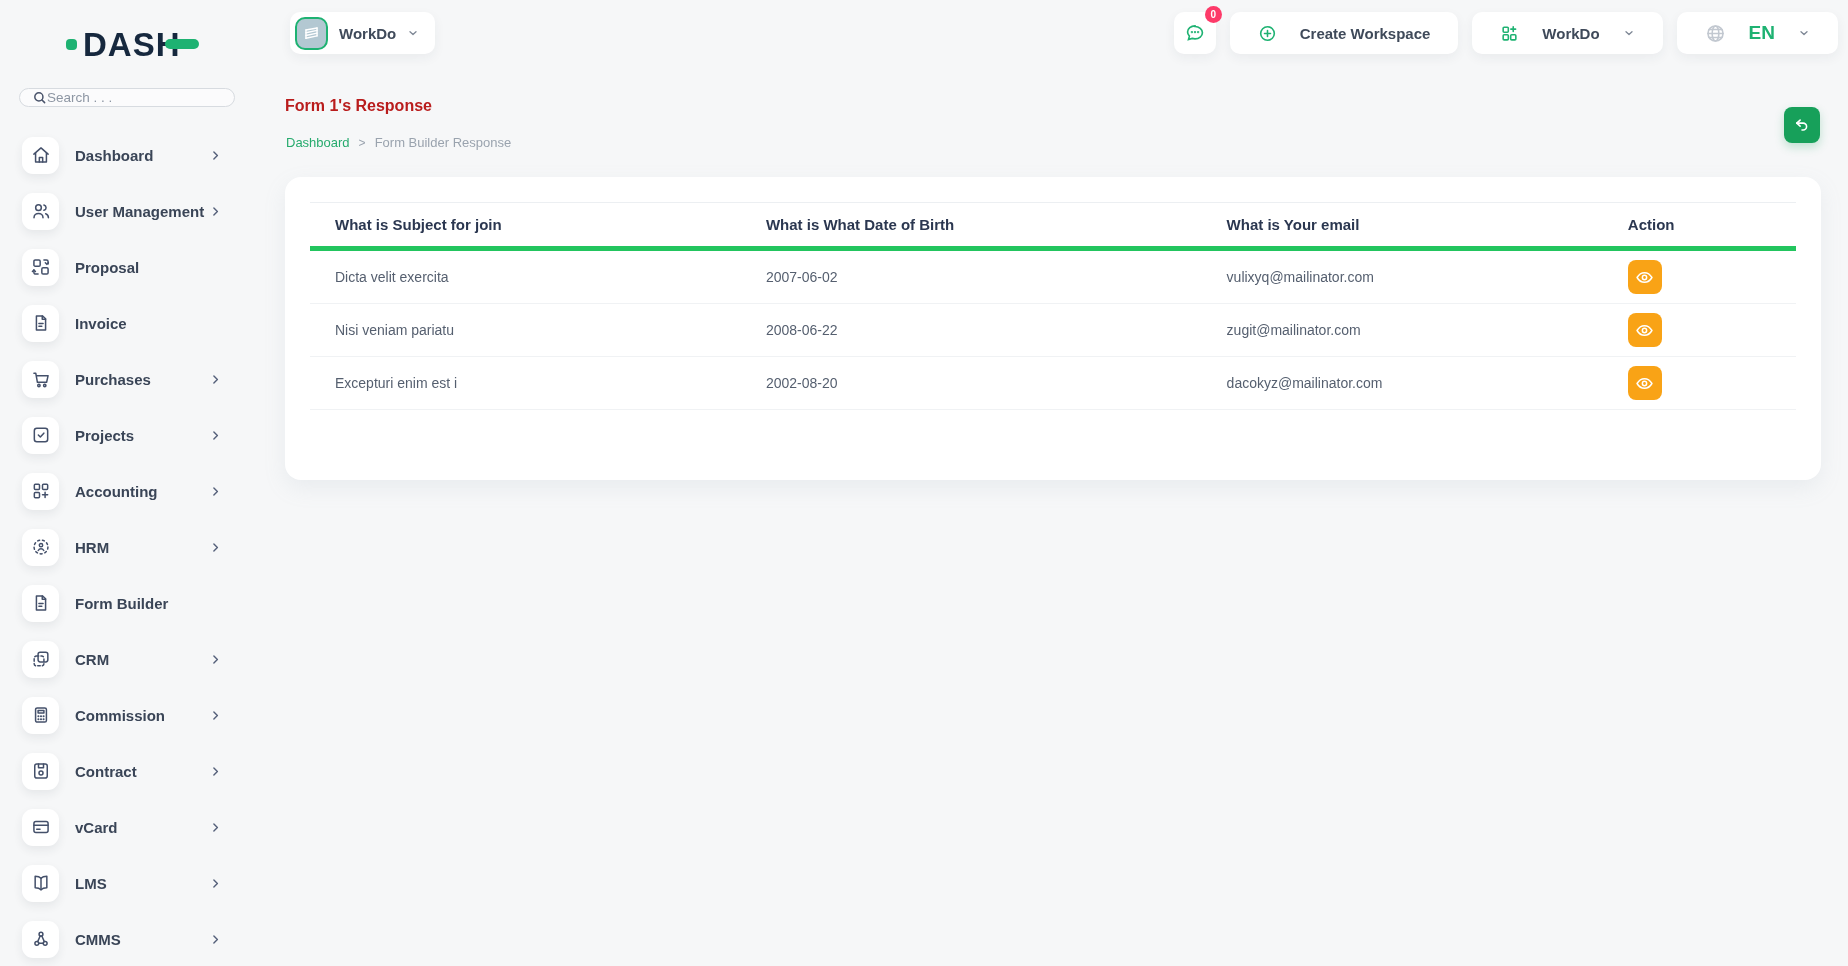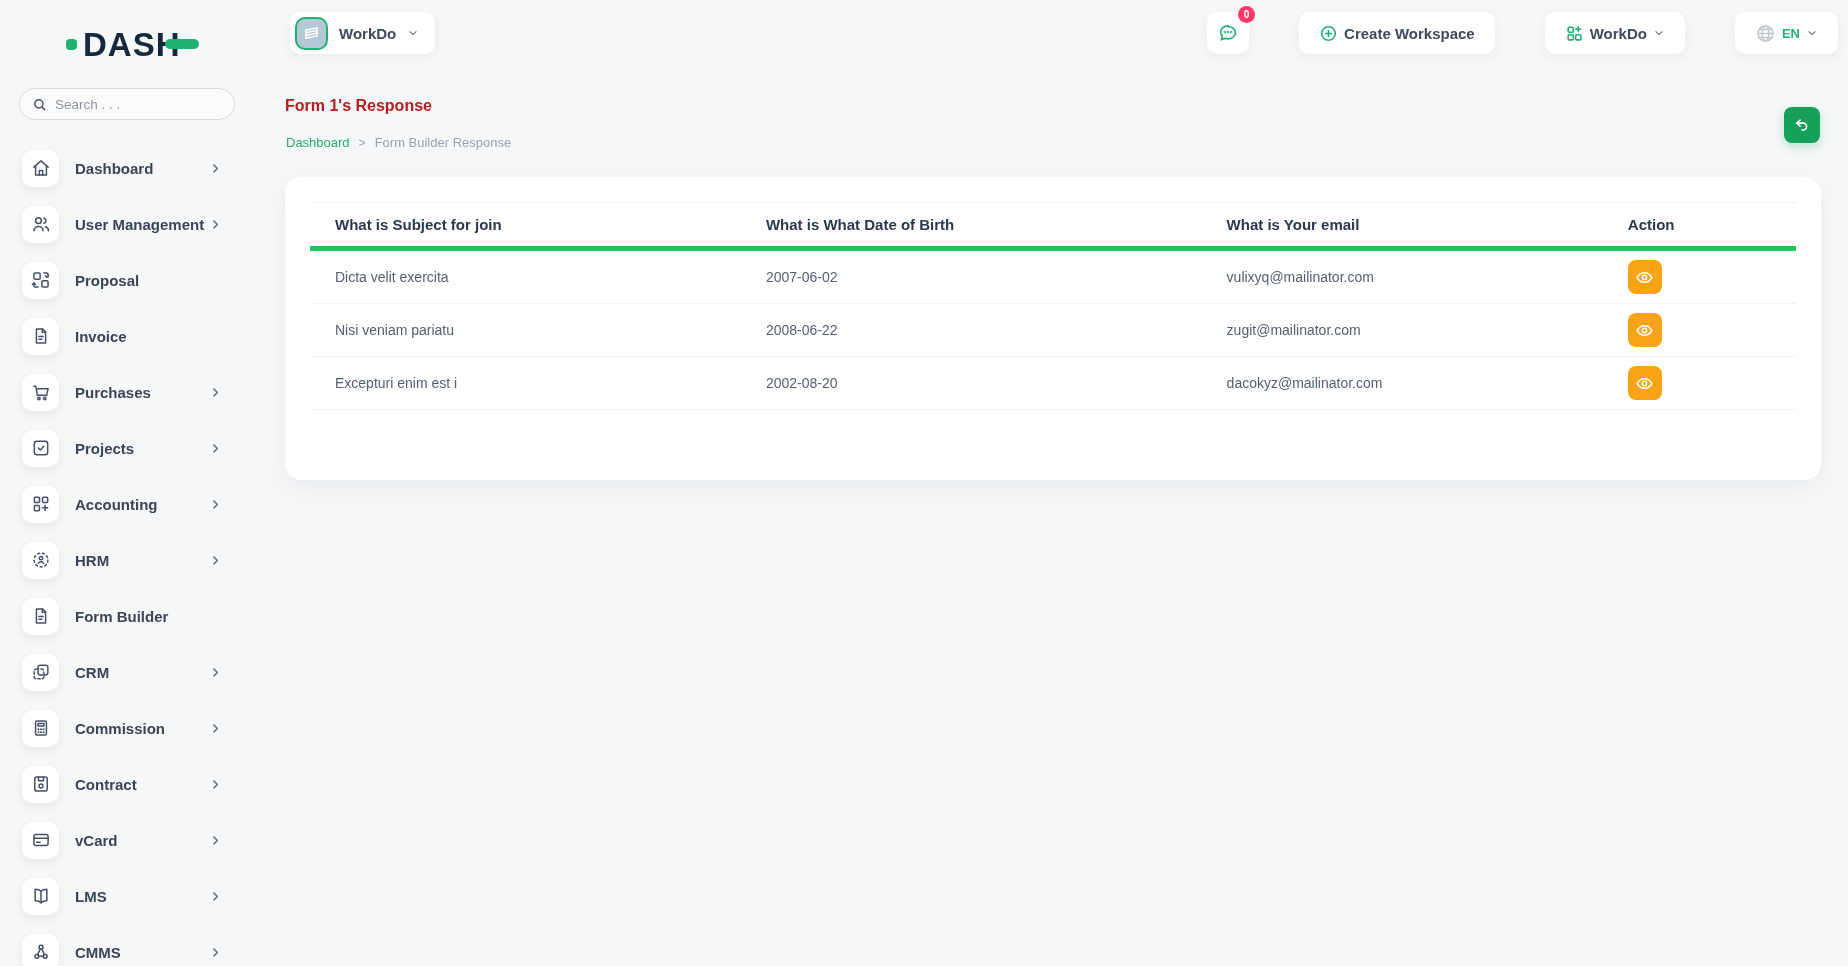--- a/index.html
+++ b/index.html
@@ -15,22 +15,22 @@
   
   .sidebar {
     position:absolute; left:0; top:0; width:256px; height:966px;
     background:#f6f7f8; padding:18px 0 0 0;
   }
   .logo-row { display:flex; align-items:center; gap:4px; margin:6px 0 0 66px; height:40px; }
   .logo-dot { width:11px; height:11px; border-radius:4px; background:#1eb272; margin-right:2px; }
   .logo-text { font-size:33px; font-weight:800; letter-spacing:1px; color:#16283e; line-height:1; }
   .logo-bar { width:34px; height:10px; border-radius:5px; background:#1eb272; margin-left:-20px; }
   .search-wrap {
-    margin:24px 0 0 19px; width:216px; height:32px; border:1px solid #d7dbe0;
-    border-radius:16px; background:#fbfbfc; display:flex; align-items:center; padding:0 12px; gap:8px;
+    margin:24px 0 0 19px; width:216px; height:19px; border:1px solid #d7dbe0;
+    border-radius:16px; background:#fbfbfc; display:flex; align-items:center; padding:0 12px; 
   }
   .search-wrap input {
     border:none; outline:none; background:transparent; font-size:13.5px; color:#555f6f; width:100%;
     font-family:"Liberation Sans", sans-serif;
   }
   .search-wrap input::placeholder { color:#8d96a3; }
   .side-menu { margin-top:20px; }
   .side-item {
     display:flex; align-items:center; height:56px; padding-left:22px; cursor:pointer;
   }
@@ -55,22 +55,22 @@
   }
   .ws-label { font-size:15px; font-weight:700; color:#3f4a5a; }
   .chev { color:#7d8694; }
   .right-group { position:absolute; right:10px; top:12px; display:flex; align-items:center; gap:14px; }
   .msg-pill { width:42px; height:42px; justify-content:center; position:relative; color:#1eb272; }
   .badge {
     position:absolute; top:-6px; right:-6px; min-width:17px; height:17px; border-radius:9px;
     background:#fd3a69; color:#fff; font-size:10px; font-weight:700;
     display:flex; align-items:center; justify-content:center; padding:0 4px;
   }
-  .btn-pill { height:42px; padding:0 20px; gap:6px; font-size:15px; font-weight:700; color:#3f4a5a;margin-left:36px; }
-  .green-txt { color:#1eb272; font-weight:700; font-size:13px; }
+  .btn-pill { height:42px; padding:0 28px; gap:23px; font-size:15px; font-weight:700; color:#3f4a5a; }
+  .green-txt { color:#1eb272; font-weight:700; font-size:19px; }
 
   
   .main { position:absolute; left:256px; top:62px; width:1592px; height:904px; }
   .page-title { position:absolute; left:29px; top:35px; font-size:16px; font-weight:700; color:#b91c1c; }
   .breadcrumb { position:absolute; left:30px; top:73px; display:flex; align-items:center; gap:9px; font-size:13px; }
   .bc-link { color:#27ab6e; cursor:pointer; text-decoration:none; }
   .bc-sep { color:#9aa3ae; font-size:12px; }
   .bc-current { color:#9aa3ae; }
   .back-btn {
     position:absolute; right:28px; top:45px; width:36px; height:36px; border:none; border-radius:8px;

